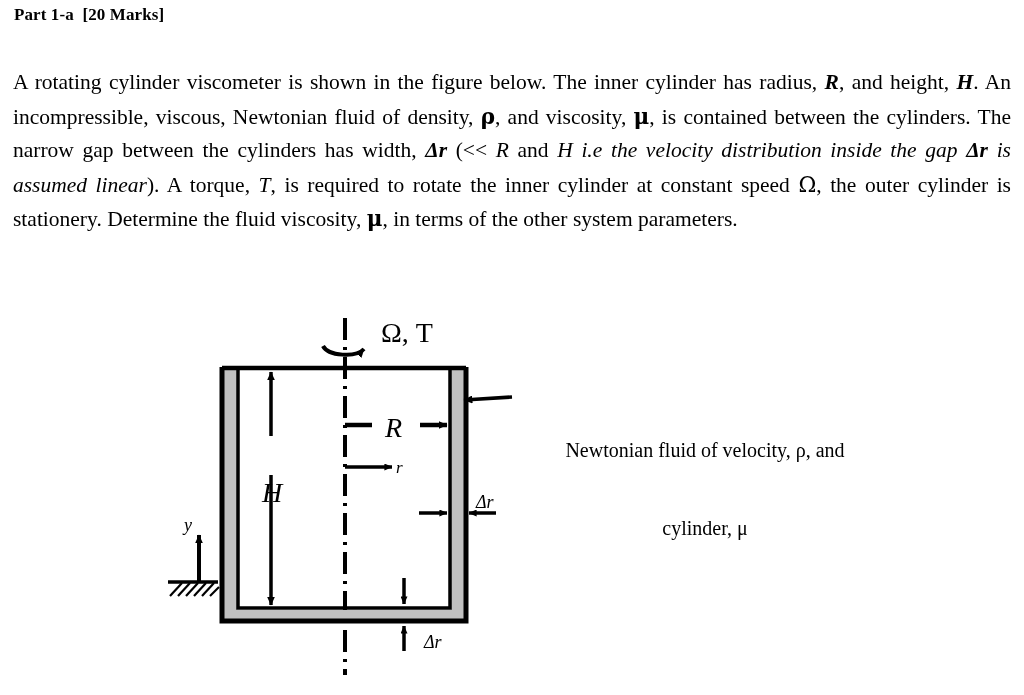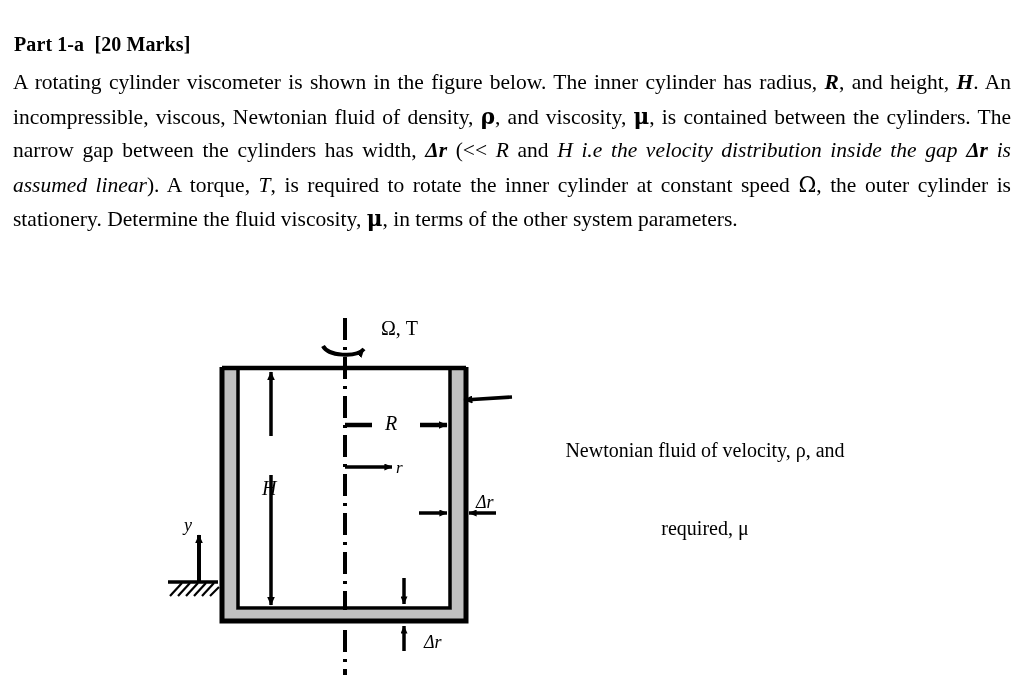--- a/index.html
+++ b/index.html
@@ -18,25 +18,24 @@
   #page {
     position: absolute;
     left: 0; top: 0;
     width: 1024px;
     height: 695px;
   }
   .heading {
     position: absolute;
     left: 14px;
     top: 5px;
-    font-size: 20px;
+    font-size: 17px;
     font-weight: bold;
     letter-spacing: 0.1px;
     white-space: pre;
-    margin-top: 28px;
   }
   .body-text {
     position: absolute;
     left: 13px;
     top: 66px;
     width: 998px;
     font-size: 21.5px;
     line-height: 33.5px;
     text-align: justify;
     text-justify: inter-word;
@@ -52,21 +51,21 @@
     position: absolute;
     left: 0;
     top: 300px;
     width: 1024px;
     height: 395px;
   }
   #figure svg { display: block; }
 
   .fig-label {
     position: absolute;
-    font-size: 20px;
+    font-size: 28px;
     font-style: italic;
     white-space: pre;
   }
   .fig-label.upr { font-style: normal; }
   .caption {
     position: absolute;
     font-size: 20px;
     font-style: normal;
     text-align: center;
     line-height: 26px;
@@ -176,17 +175,17 @@
     <div class="fig-label" style="left:262px; top:177px;">H</div>
 
     <div class="fig-label" style="left:476px; top:192px; font-size:18px;">Δr</div>
 
     <div class="fig-label" style="left:424px; top:332px; font-size:18px;">Δr</div>
 
     <div class="fig-label" style="left:184px; top:215px; font-size:18px;">y</div>
 
     <div class="caption" style="left:525px; top:85px; width:360px;">
       <div>Newtonian fluid of velocity, ρ, and</div>
-      <div>required, μ</div>
+      <div>cylinder, μ</div>
     </div>
 
   </div>
 </div>
 
 </body></html>

